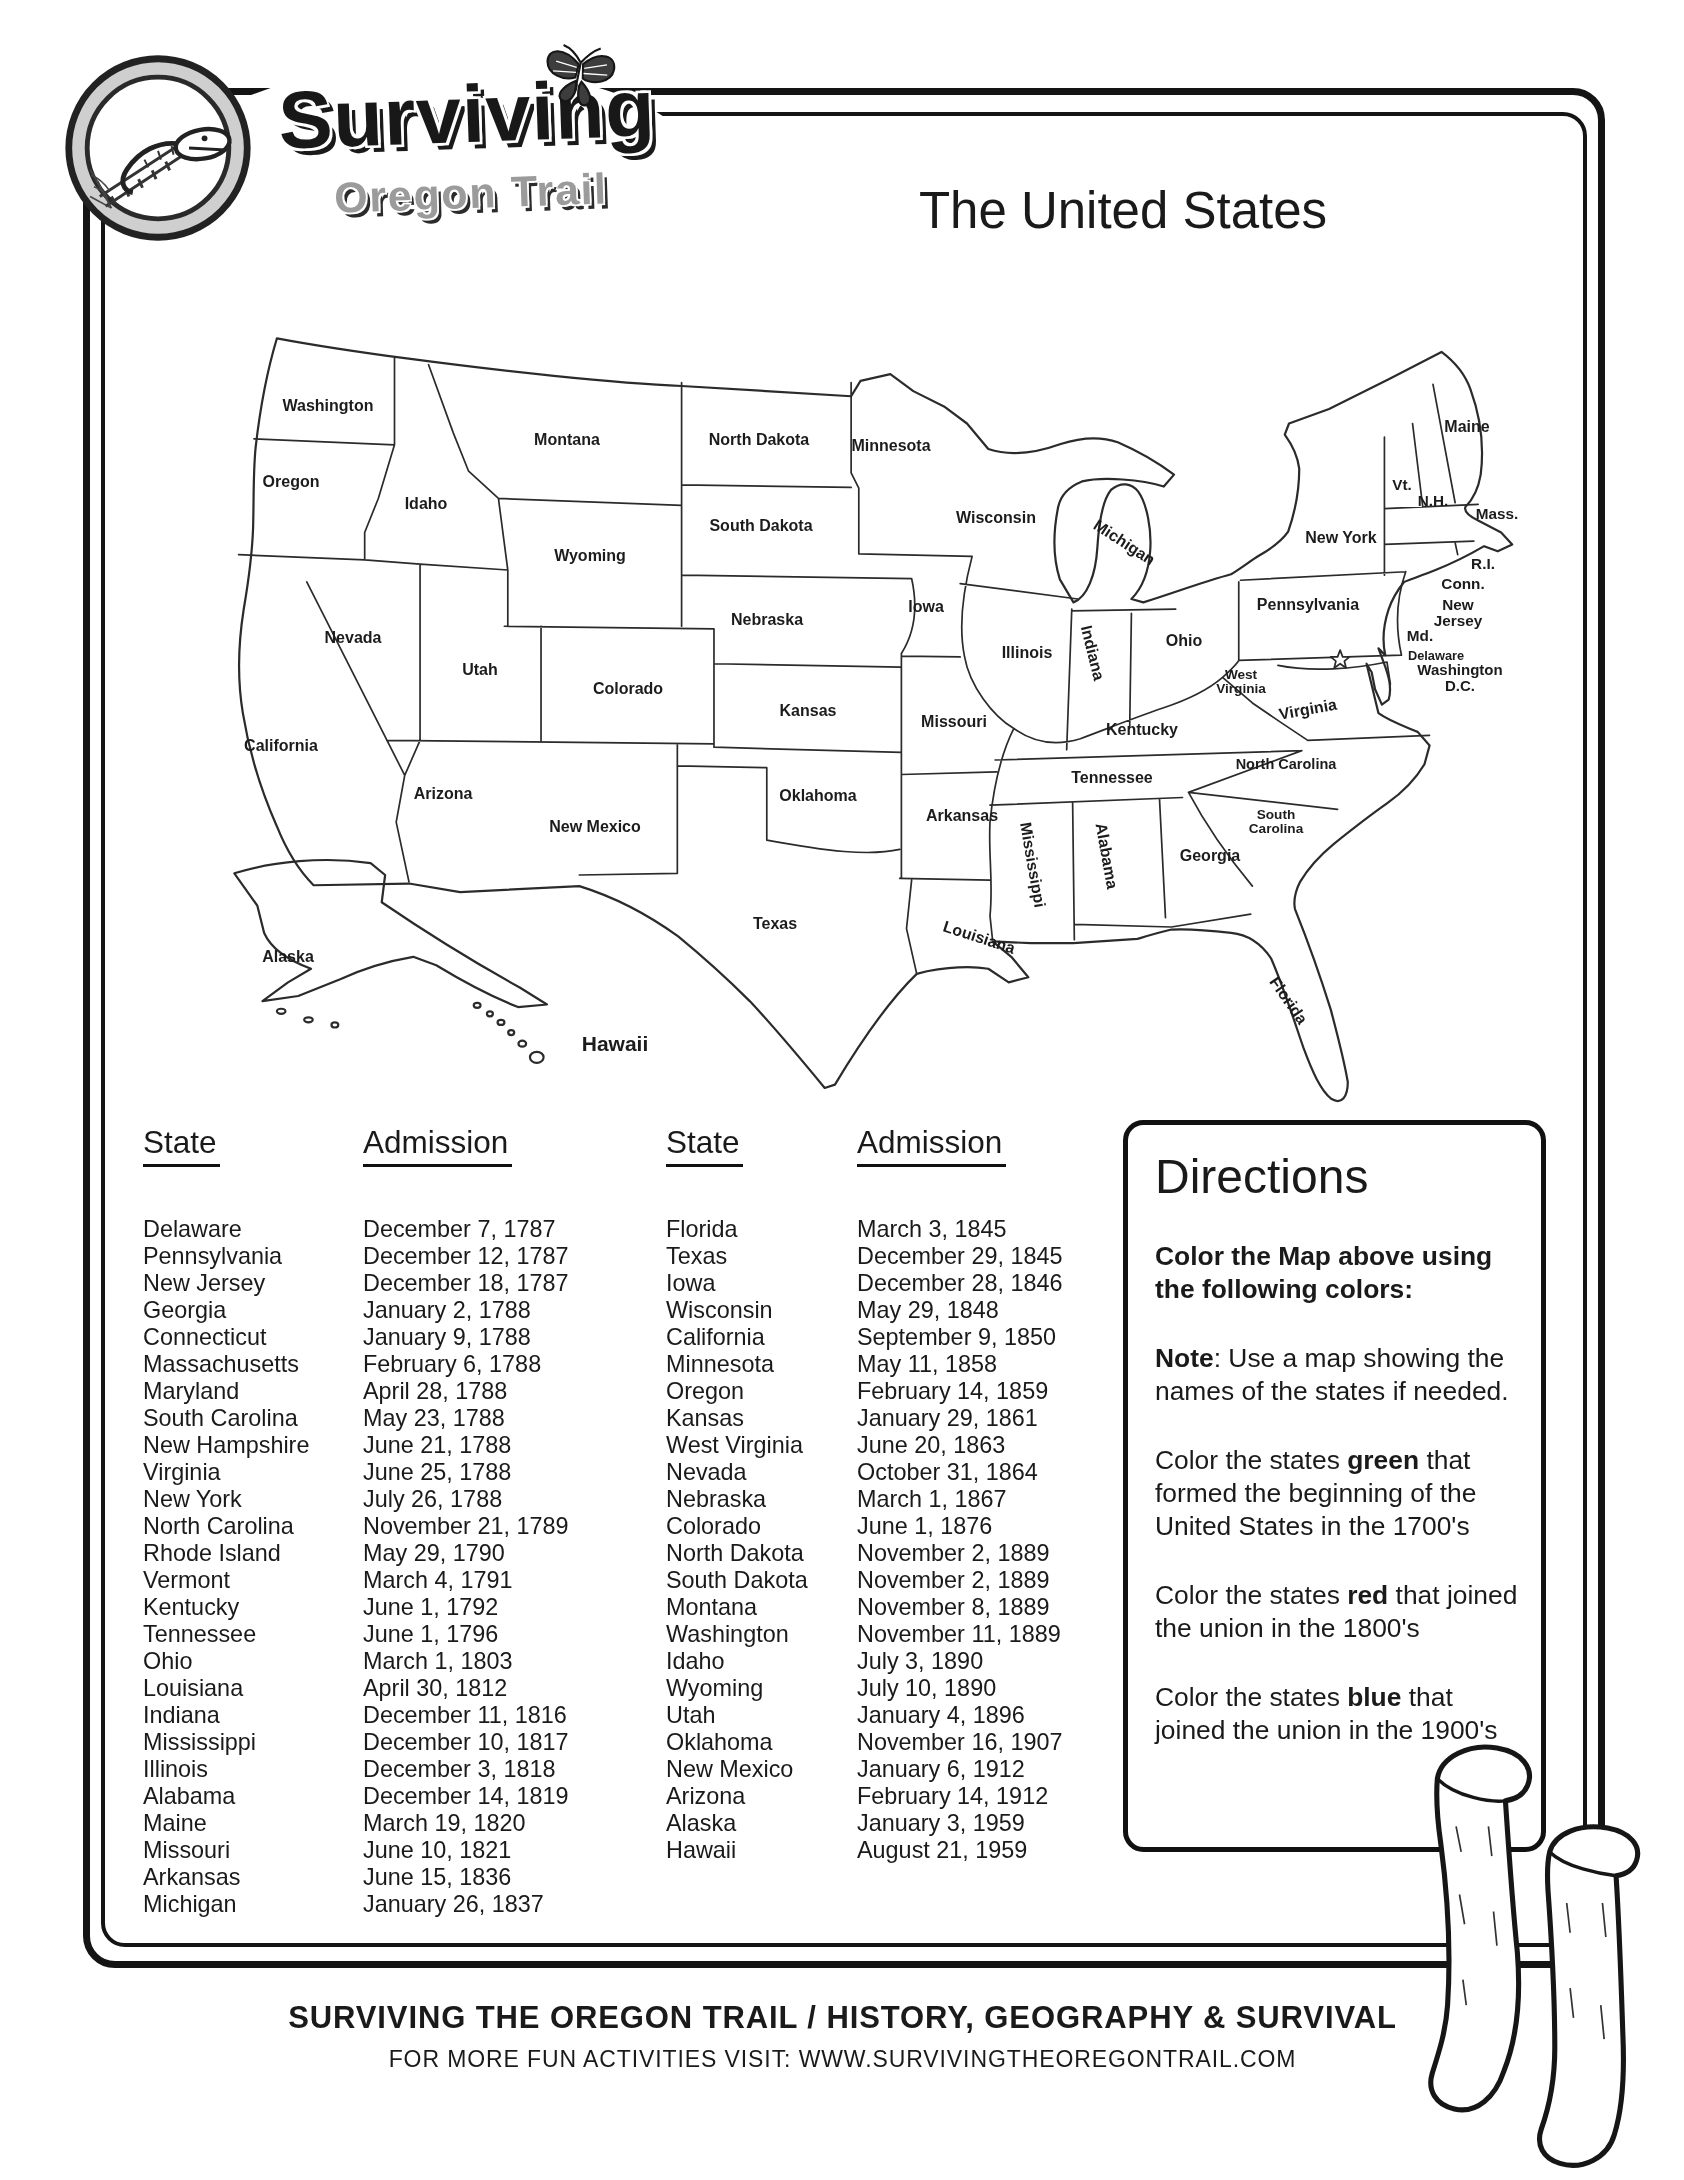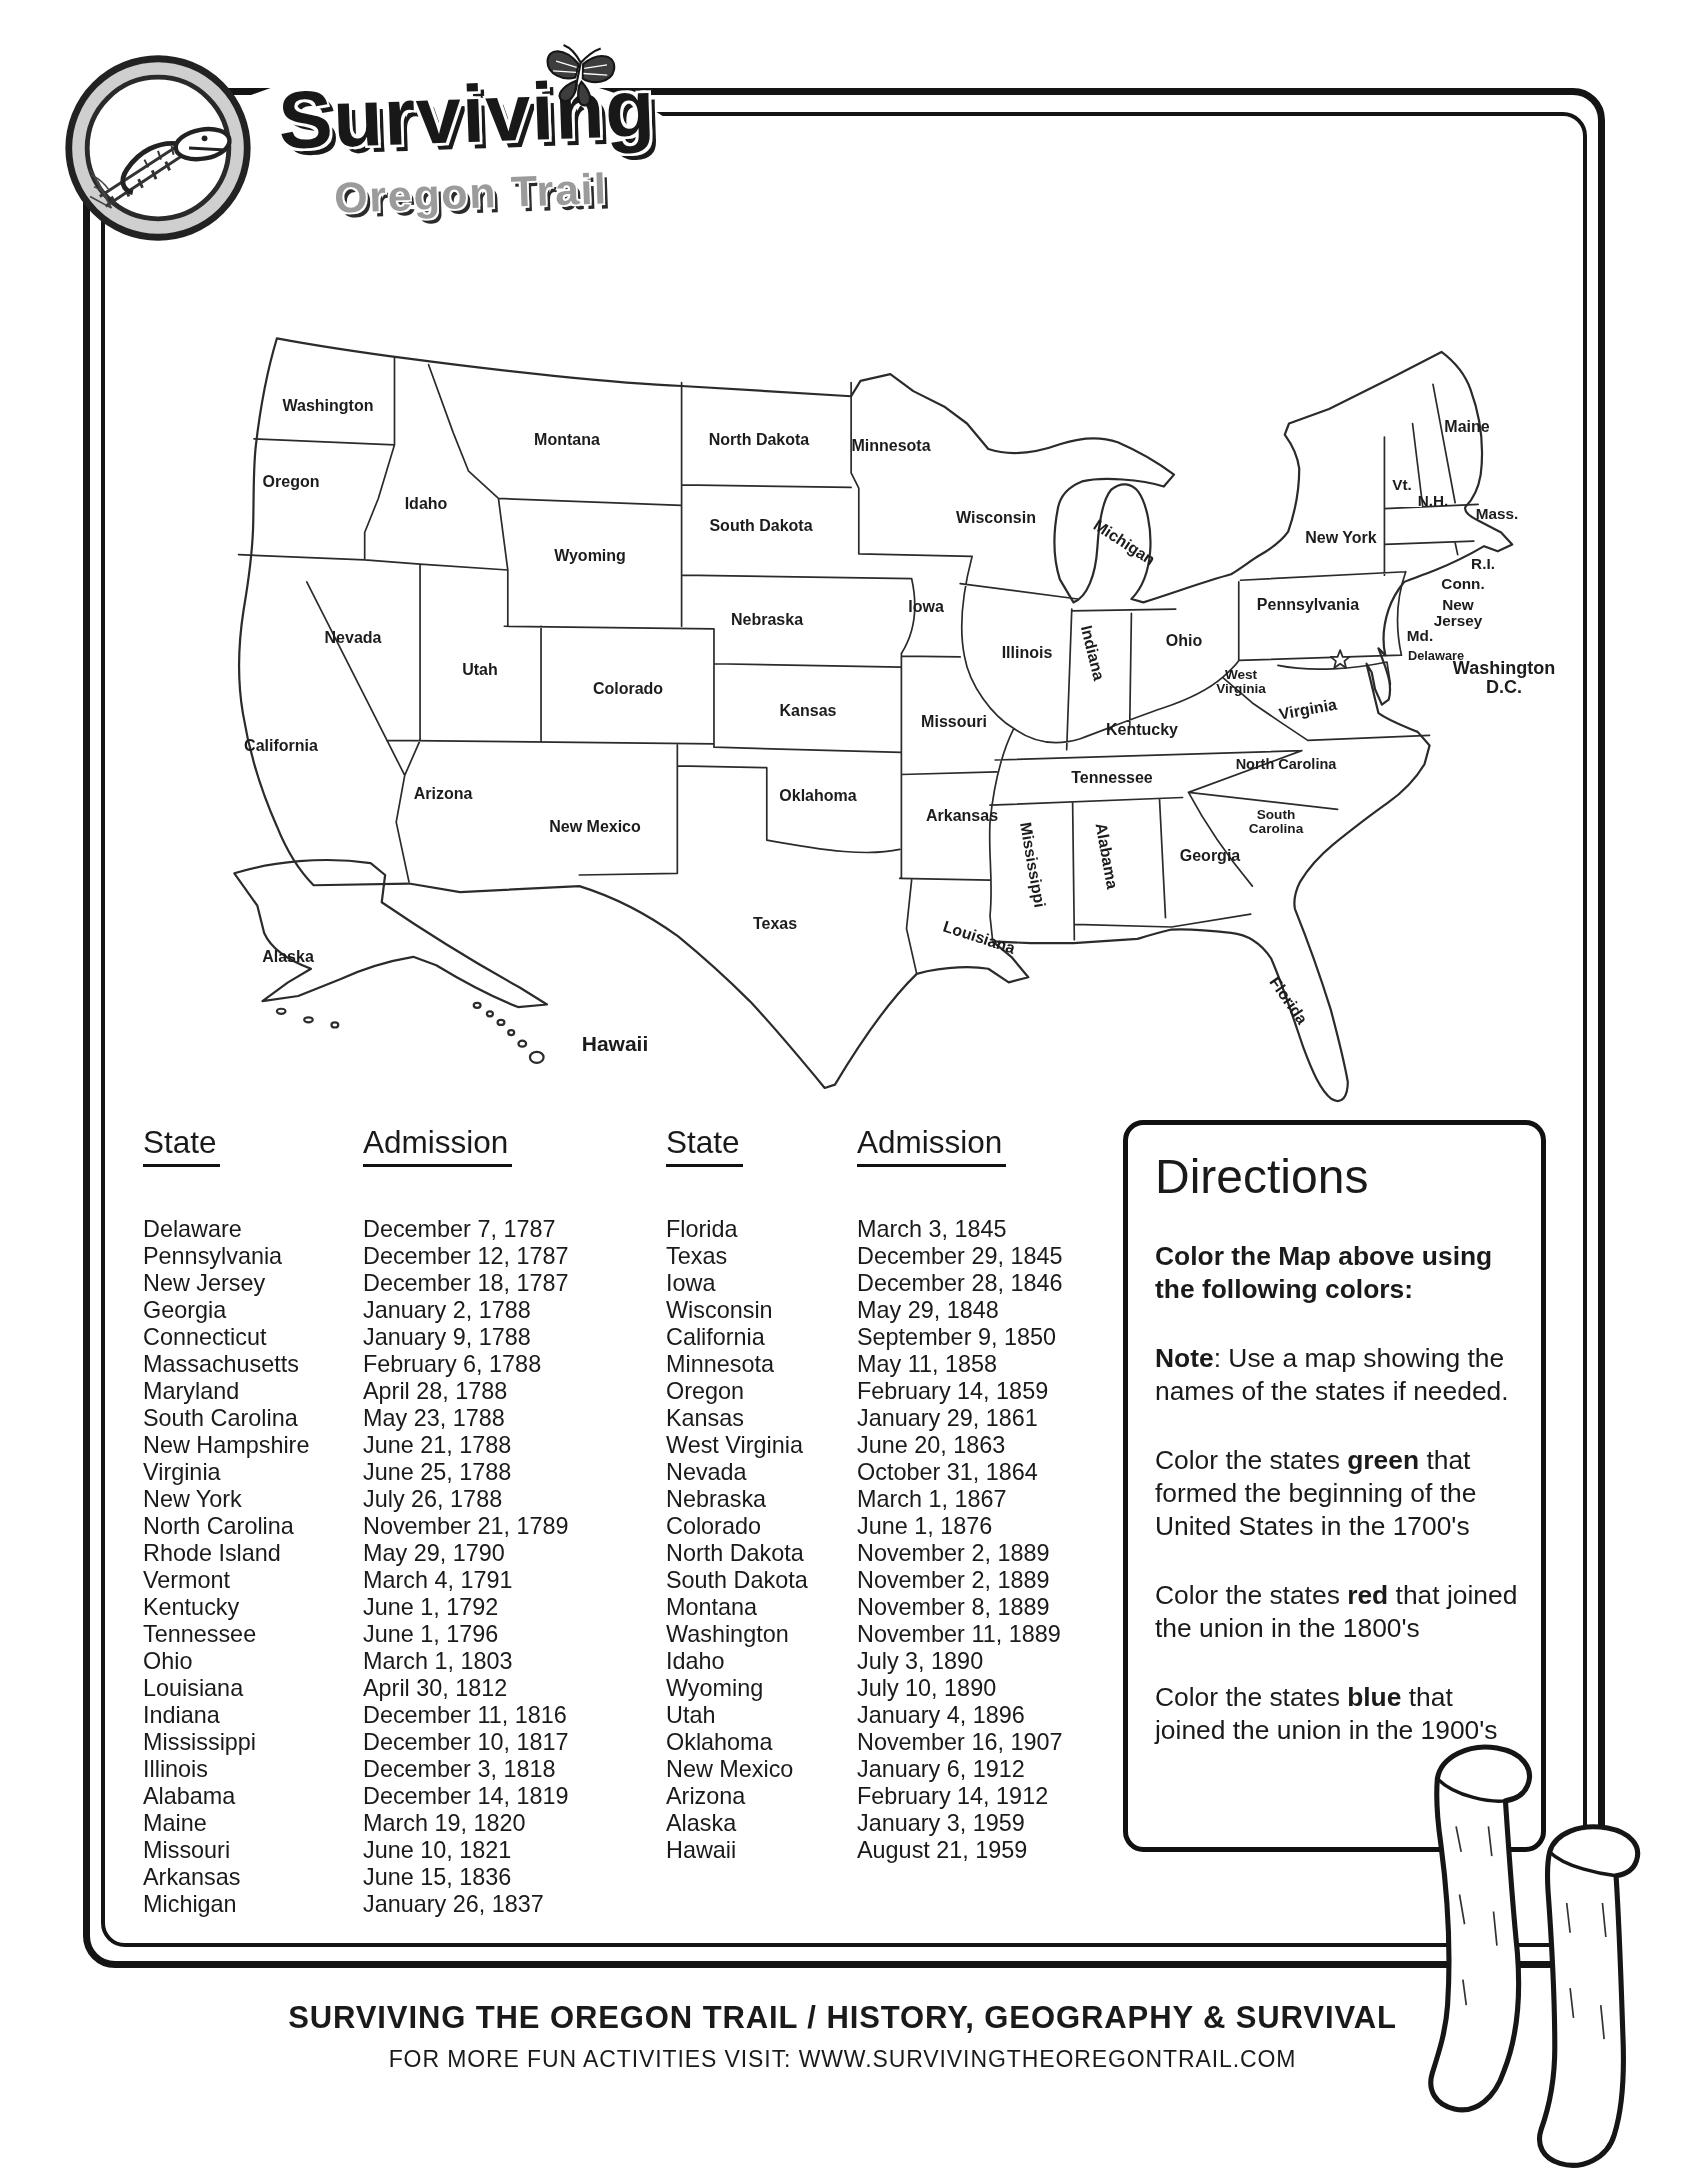--- a/index.html
+++ b/index.html
@@ -81,20 +81,21 @@
       <path d="M50,29 C68,10 88,14 87,31 C86,46 65,52 52,46 Z" fill="#3d3d3d" stroke="#161616" stroke-width="2.5"></path>
       <path d="M44,50 C30,58 22,71 32,75 C40,78 46,67 46,55 Z" fill="#3d3d3d" stroke="#161616" stroke-width="2.5"></path>
       <path d="M51,50 C63,60 69,73 59,77 C51,79 48,67 49,55 Z" fill="#3d3d3d" stroke="#161616" stroke-width="2.5"></path>
       <path d="M47,28 L45,62 M47,28 C40,18 32,12 24,10 M47,28 C54,18 60,12 68,8" fill="none" stroke="#161616" stroke-width="2.5"></path>
       <path d="M43,34 L18,30 M43,40 L16,42 M52,34 L78,26 M52,40 L80,38" stroke="#fff" stroke-width="1.6"></path>
     </g>
   </svg>
 </div>
 
 <div class="title-block">
+  <div class="title-l2">The United States</div>
 </div>
 
 <div class="map">
   <svg width="1329" height="818" viewBox="0 0 1560 960">
     <g fill="none" stroke="#2b2b2b" stroke-width="2.6" stroke-linejoin="round" stroke-linecap="round">
       <path d="M95,12 C180,28 320,46 420,56 C480,62 525,66 570,68 L769,80 L780,62 L815,54 L842,74 L878,92 L905,112 L930,142 C960,152 990,145 1015,136 C1040,128 1062,127 1082,134 C1105,144 1128,157 1148,172 L1136,186 C1110,178 1065,174 1040,180 C1025,186 1015,196 1012,210 C1006,240 1006,270 1014,295 L1030,322 C1046,316 1056,290 1058,258 C1060,226 1064,202 1074,190 C1086,180 1098,182 1106,192 C1116,206 1122,236 1120,262 C1118,288 1110,306 1098,318 L1112,322 C1150,310 1185,297 1215,289 C1228,281 1238,273 1248,267 C1262,259 1275,249 1282,239 C1290,216 1295,190 1295,165 C1293,148 1286,136 1278,125 L1283,112 L1330,95 L1400,60 L1462,28 C1478,40 1490,55 1496,72 C1508,105 1512,140 1508,172 C1505,190 1498,202 1490,210 C1488,216 1495,221 1505,226 L1532,240 L1545,254 L1528,262 L1512,256 C1495,266 1475,276 1455,284 C1440,290 1428,294 1418,298 C1410,308 1404,318 1400,330 C1394,348 1392,366 1396,384 L1388,376 L1394,392 C1400,408 1404,422 1400,436 L1392,442 L1384,424 L1380,404 L1374,394 L1388,452 C1402,462 1420,468 1434,474 L1448,490 L1442,512 C1430,532 1415,546 1398,558 C1378,572 1355,590 1335,606 C1318,620 1305,635 1296,650 C1290,662 1288,672 1290,682 C1302,712 1318,755 1332,800 C1340,830 1348,862 1352,885 C1352,902 1345,912 1333,905 C1320,895 1310,872 1300,845 C1288,810 1276,772 1262,740 C1250,722 1235,712 1215,710 C1190,707 1165,705 1145,706 C1128,710 1115,714 1105,717 L1030,722 L980,722 L935,720 L957,738 L977,762 L954,768 L930,752 C905,748 880,751 858,755 L846,758 C815,788 780,838 750,888 L738,892 C710,858 680,822 650,790 C622,762 594,737 566,714 C530,688 492,668 450,655 L310,662 L250,652 L138,654 C120,636 105,610 95,585 C75,540 62,495 55,452 C48,410 50,368 56,330 C62,295 66,262 67,235 C68,200 67,170 70,140 C74,105 82,55 95,12 Z"></path>
       <path d="M45,640 C90,626 150,620 205,628 L222,642 L218,674 C262,704 322,742 380,774 L412,794 L378,797 C342,783 310,765 282,748 L255,738 C225,743 196,752 170,764 L120,784 L78,790 L108,768 L135,752 C108,742 88,728 80,710 L72,678 Z"></path>
       <ellipse cx="100" cy="802" rx="5" ry="3"></ellipse>
       <ellipse cx="132" cy="812" rx="5" ry="3"></ellipse>
       <ellipse cx="163" cy="818" rx="4" ry="3"></ellipse>
@@ -150,21 +151,21 @@
 Virginia</div>
       <div class="map-label" style="left: 1112px; top: 382px; font-size: 16px; transform: translate(-50%, -50%) rotate(-10deg);">Virginia</div>
       <div class="map-label" style="left: 1090px; top: 437px; font-size: 14.5px; transform: translate(-50%, -50%);">North Carolina</div>
       <div class="map-label" style="left: 1080px; top: 494px; font-size: 13.6px; transform: translate(-50%, -50%);">South
 Carolina</div>
       <div class="map-label" style="left: 1112px; top: 277px; font-size: 16px; transform: translate(-50%, -50%);">Pennsylvania</div>
       <div class="map-label" style="left: 1145px; top: 210px; font-size: 16px; transform: translate(-50%, -50%);">New York</div>
       <div class="map-label" style="left: 1262px; top: 285px; font-size: 15.3px; transform: translate(-50%, -50%);">New Jersey</div>
       <div class="map-label" style="left: 1224px; top: 308px; font-size: 15.3px; transform: translate(-50%, -50%);">Md.</div>
       <div class="map-label" style="left: 1240px; top: 328px; font-size: 12.8px; transform: translate(-50%, -50%);">Delaware</div>
-      <div class="map-label" style="left: 1264px; top: 350px; font-size: 18px; transform: translate(-50%, -50%); margin-left: 44px;">Washington D.C.</div>
+      <div class="map-label" style="left: 1264px; top: 350px; font-size: 15px; transform: translate(-50%, -50%);">Washington D.C.</div>
       <div class="map-label" style="left: 1271px; top: 99px; font-size: 16px; transform: translate(-50%, -50%);">Maine</div>
       <div class="map-label" style="left: 1206px; top: 157px; font-size: 15.3px; transform: translate(-50%, -50%);">Vt.</div>
       <div class="map-label" style="left: 1237px; top: 173px; font-size: 15.3px; transform: translate(-50%, -50%);">N.H.</div>
       <div class="map-label" style="left: 1301px; top: 186px; font-size: 15.3px; transform: translate(-50%, -50%);">Mass.</div>
       <div class="map-label" style="left: 1287px; top: 236px; font-size: 15.3px; transform: translate(-50%, -50%);">R.I.</div>
       <div class="map-label" style="left: 1267px; top: 256px; font-size: 15.3px; transform: translate(-50%, -50%);">Conn.</div>
       <div class="map-label" style="left: 92px; top: 629px; font-size: 16px; transform: translate(-50%, -50%);">Alaska</div>
       <div class="map-label" style="left: 419px; top: 716px; font-size: 21px; transform: translate(-50%, -50%);">Hawaii</div>
     </div>
 </div>

